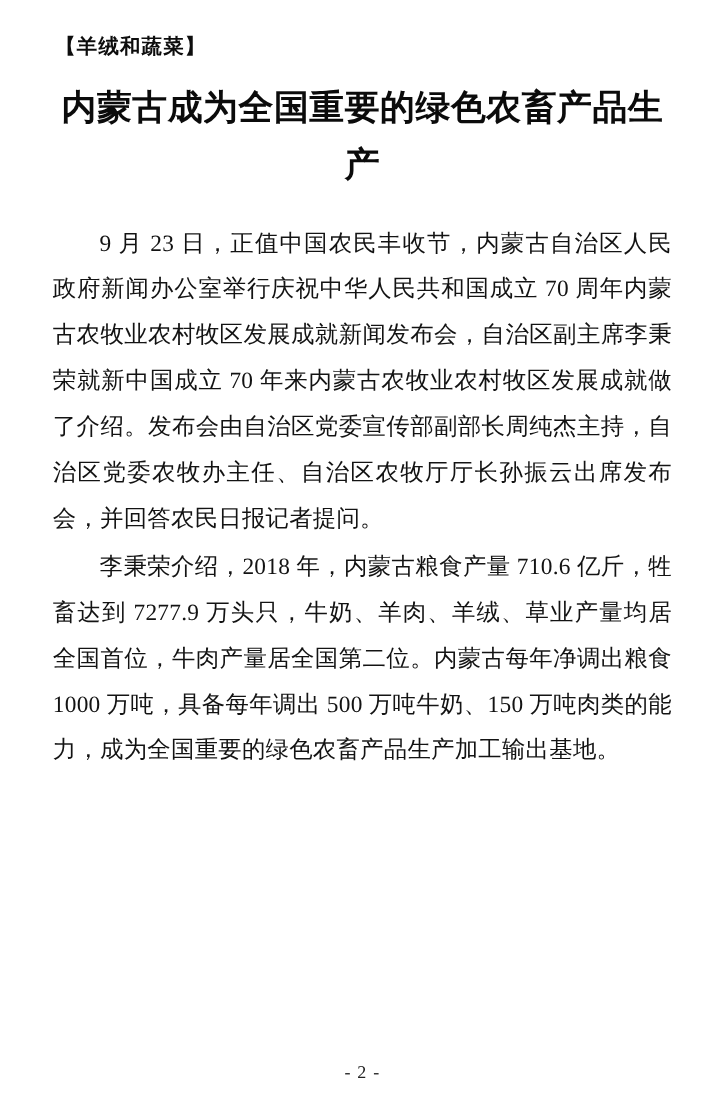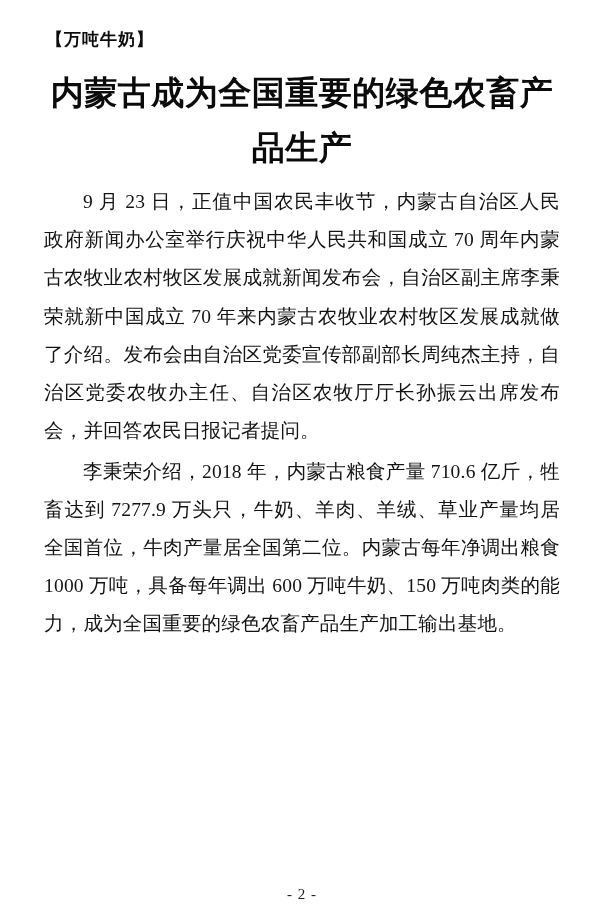--- a/index.html
+++ b/index.html
@@ -28,31 +28,31 @@
     font-size: 17px;
     letter-spacing: 1px;
     color: #0d0d0d;
     margin: 6px 0 0 2px;
     line-height: 1.3;
   }
   .title {
     text-align: center;
     font-family: "DejaVu Serif", "Liberation Serif", serif;
     font-weight: bold;
-    font-size: 33px;
+    font-size: 29px;
     line-height: 1.65;
     color: #0b0b0b;
     margin: 16px 0 2px 0;
     letter-spacing: 0.5px;
   }
   .title .line {
     display: block;
   }
   .body-text {
-    margin-top: 8px;
+    margin-top: 23px;
   }
   .para {
     font-size: 19.5px;
     line-height: 1.96;
     text-align: justify;
     text-justify: inter-ideograph;
     text-indent: 2em;
     margin: 0 0 2px 0;
     color: #131313;
     letter-spacing: 0.2px;
@@ -67,25 +67,25 @@
     color: #222222;
     letter-spacing: 1px;
     font-family: "Liberation Serif", serif;
   }
 </style>
 </head>
 <body>
 
 <div class="page">
 
-  <div class="category">【万吨牛奶】</div>
+  <div class="category">【羊绒和蔬菜】</div>
 
   <h1 class="title">
     <span class="line">内蒙古成为全国重要的绿色农畜产品生产</span>
   </h1>
 
   <div class="body-text">
     <p class="para">9 月 23 日，正值中国农民丰收节，内蒙古自治区人民政府新闻办公室举行庆祝中华人民共和国成立 70 周年内蒙古农牧业农村牧区发展成就新闻发布会，自治区副主席李秉荣就新中国成立 70 年来内蒙古农牧业农村牧区发展成就做了介绍。发布会由自治区党委宣传部副部长周纯杰主持，自治区党委农牧办主任、自治区农牧厅厅长孙振云出席发布会，并回答农民日报记者提问。</p>
-    <p class="para">李秉荣介绍，2018 年，内蒙古粮食产量 710.6 亿斤，牲畜达到 7277.9 万头只，牛奶、羊肉、羊绒、草业产量均居全国首位，牛肉产量居全国第二位。内蒙古每年净调出粮食 1000 万吨，具备每年调出 600 万吨牛奶、150 万吨肉类的能力，成为全国重要的绿色农畜产品生产加工输出基地。</p>
+    <p class="para">李秉荣介绍，2018 年，内蒙古粮食产量 710.6 亿斤，牲畜达到 7277.9 万头只，牛奶、羊肉、羊绒、草业产量均居全国首位，牛肉产量居全国第二位。内蒙古每年净调出粮食 1000 万吨，具备每年调出 500 万吨牛奶、150 万吨肉类的能力，成为全国重要的绿色农畜产品生产加工输出基地。</p>
   </div>
 
   <div class="footer">- 2 -</div>
 </div>
 
 </body></html>

